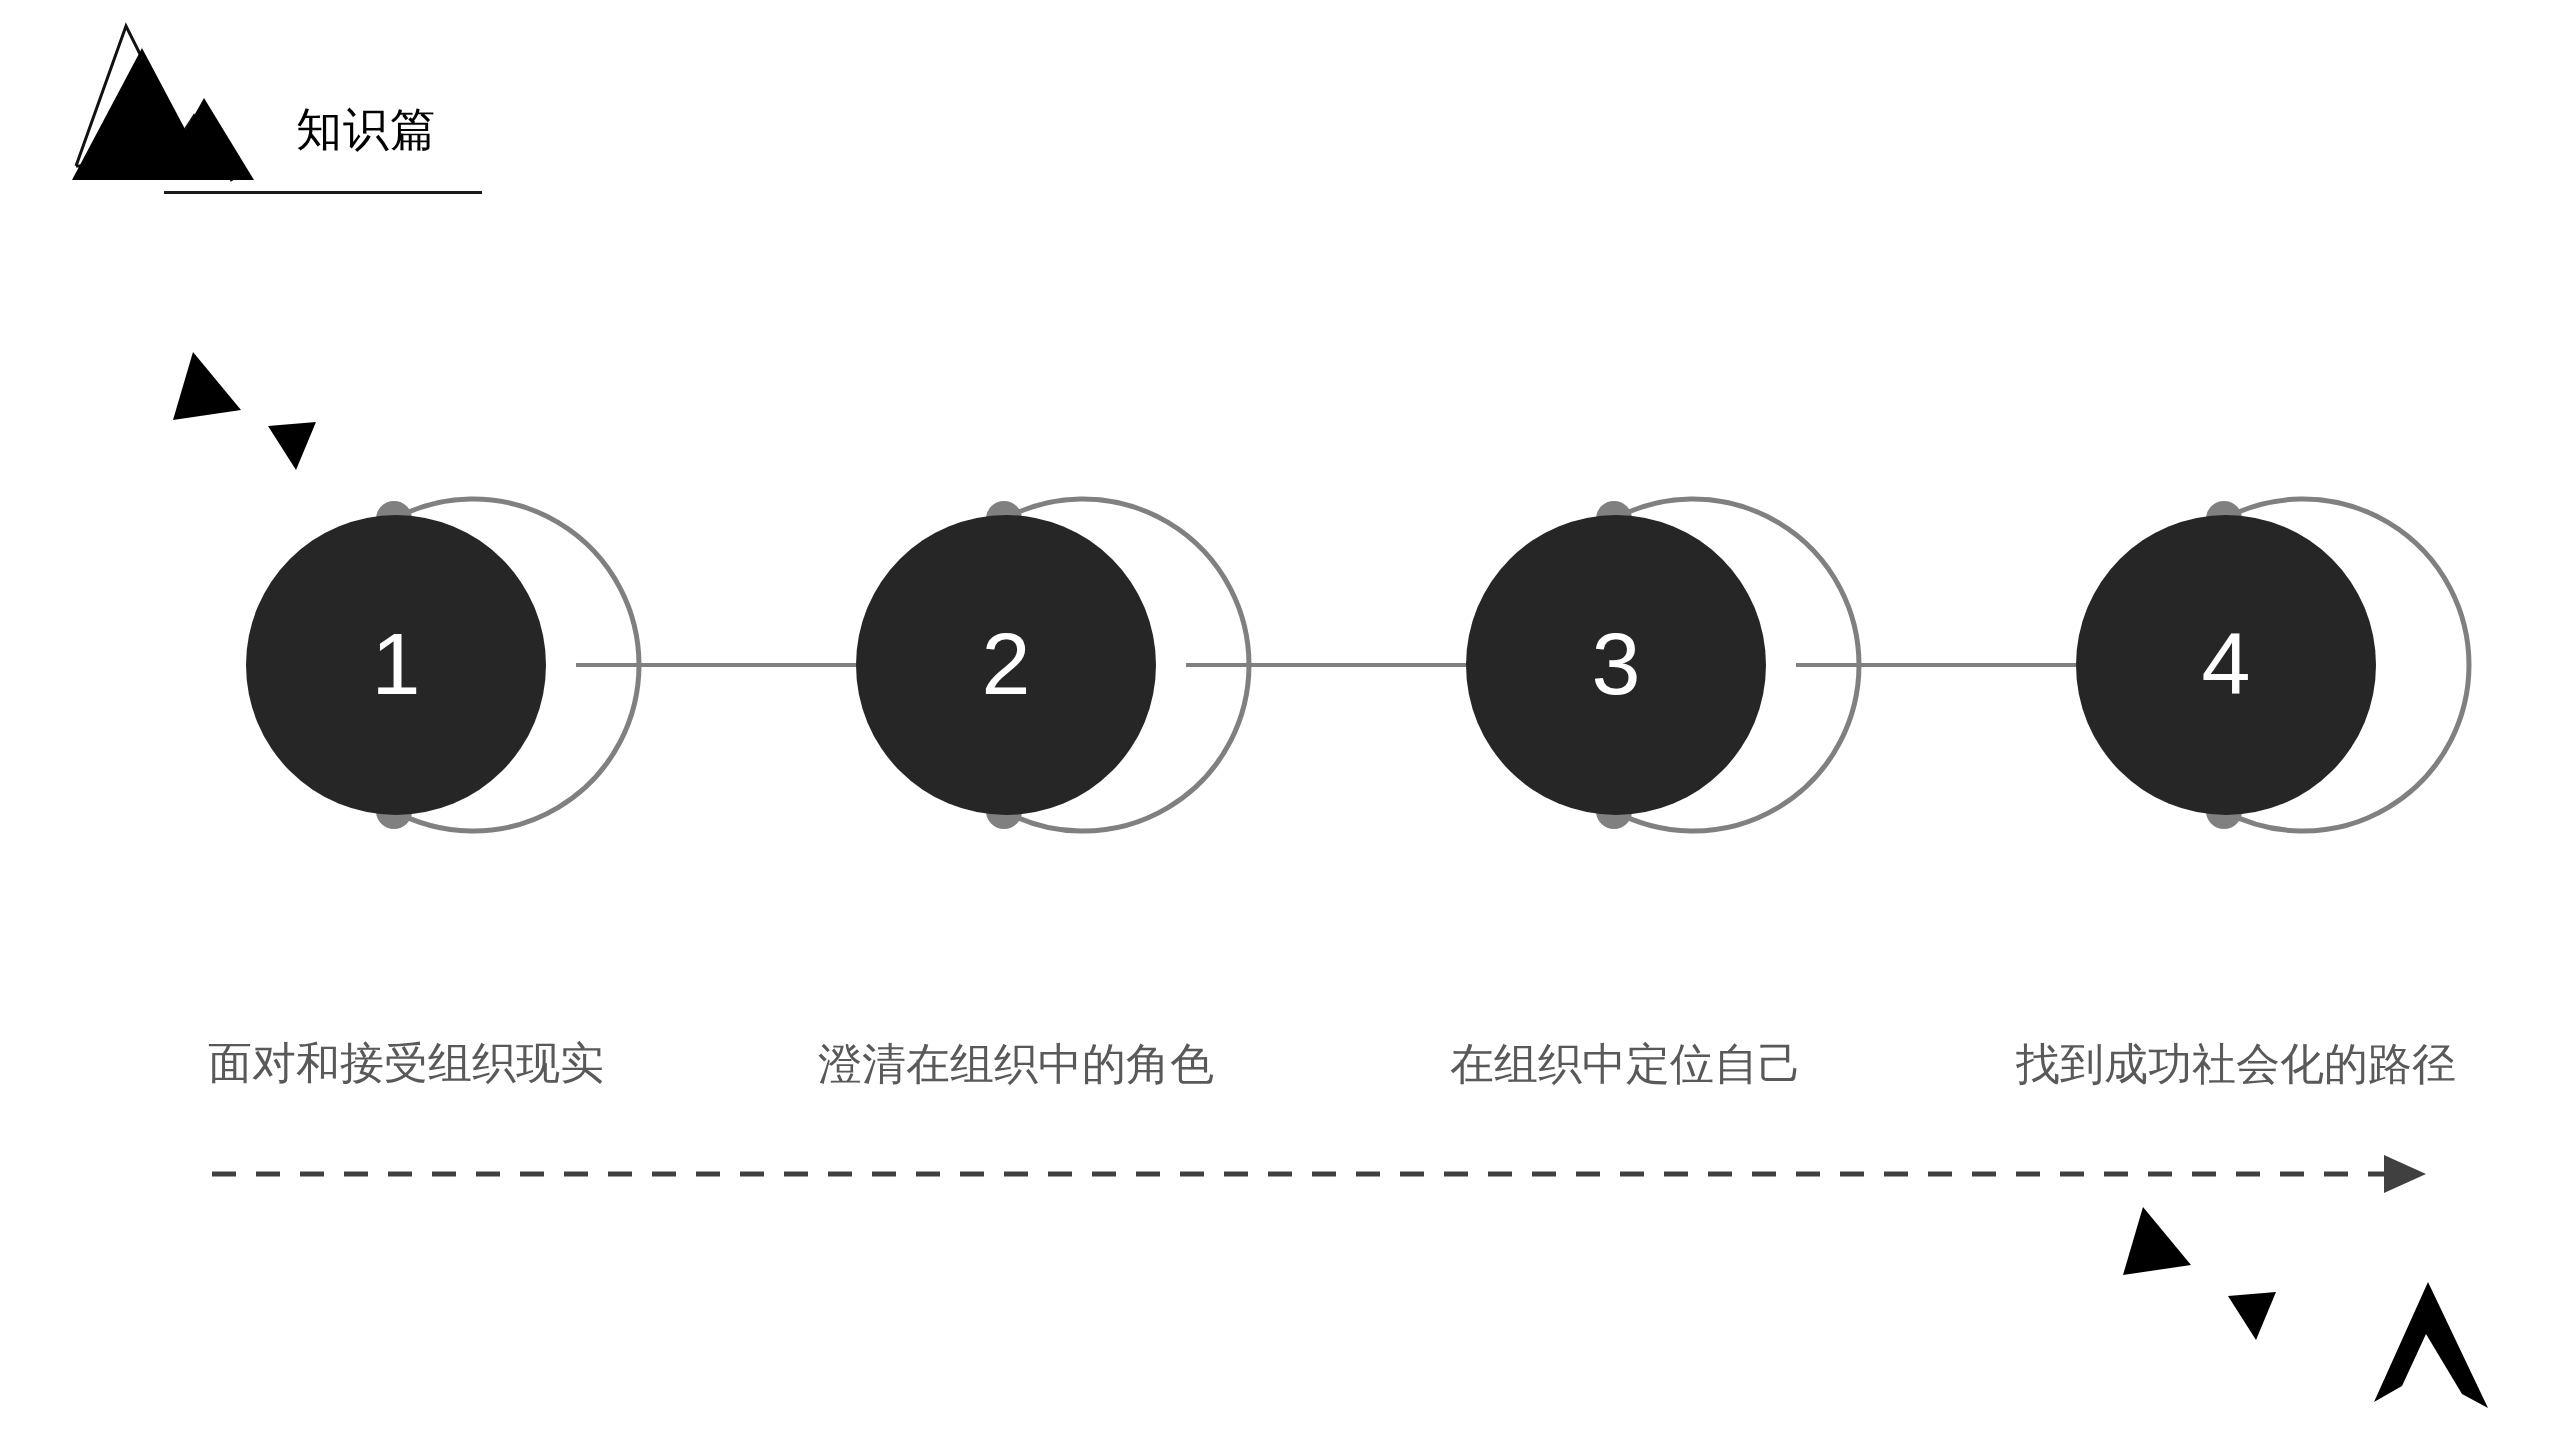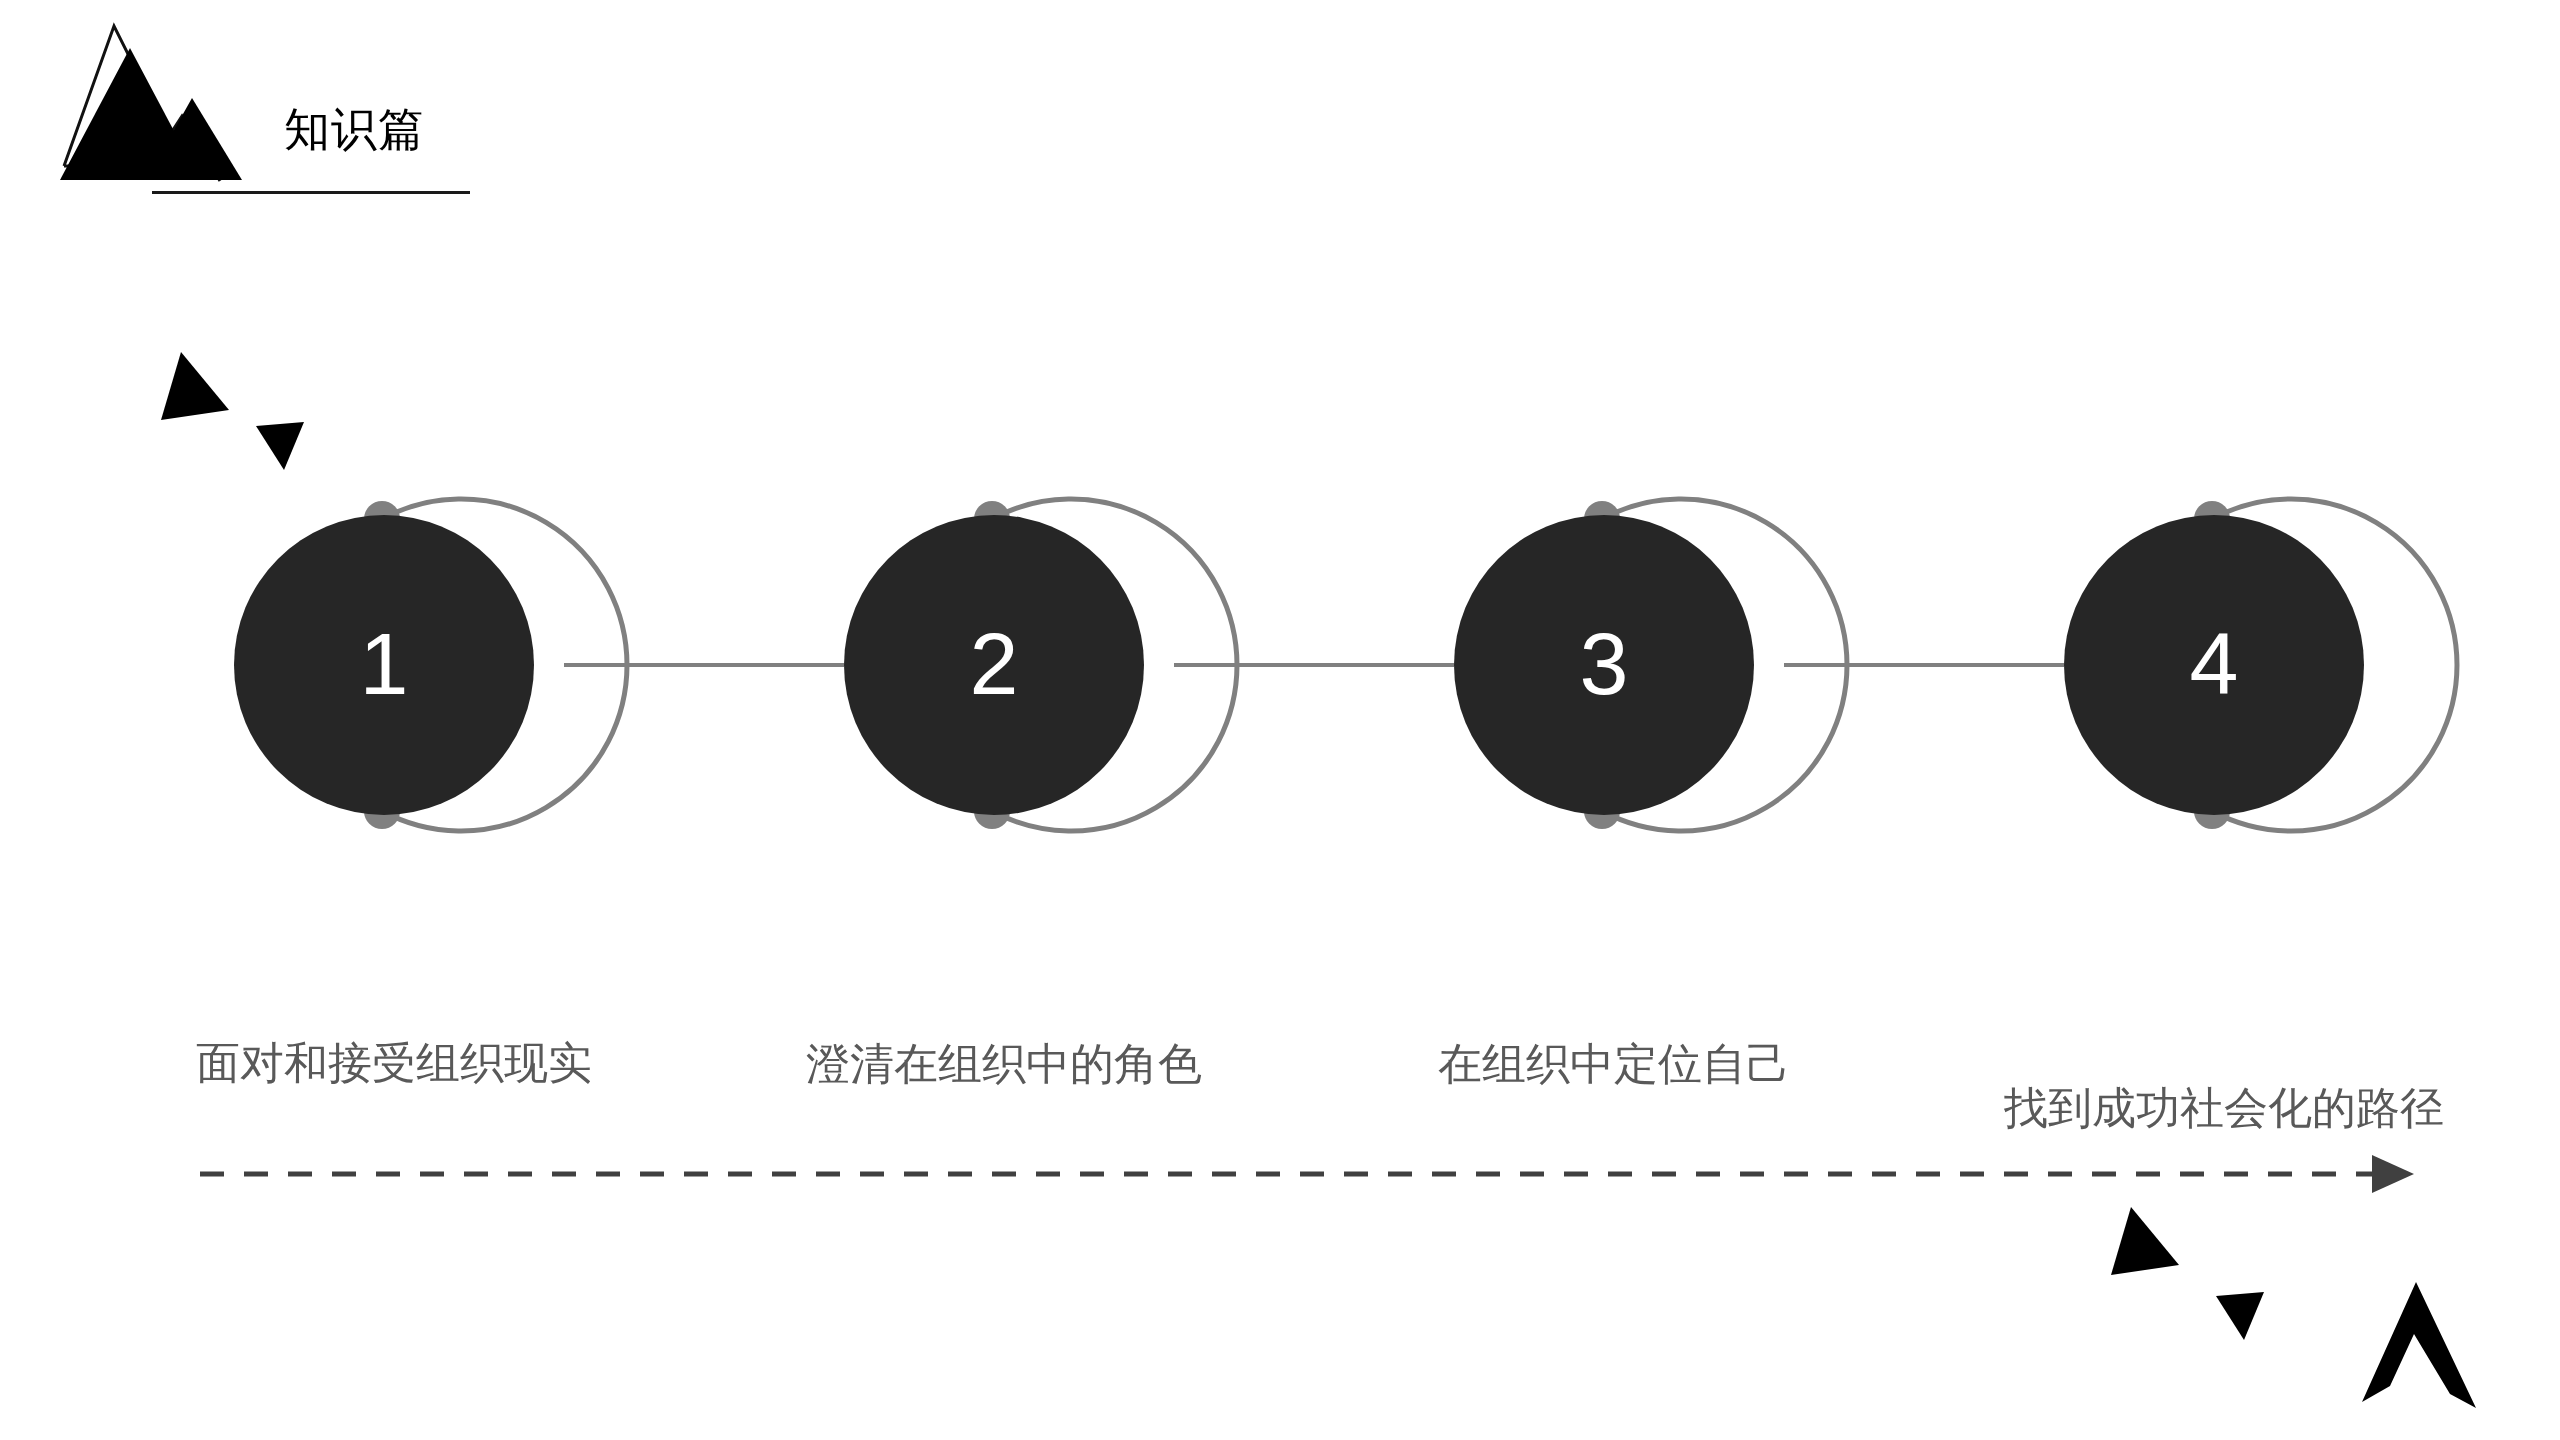--- a/index.html
+++ b/index.html
@@ -10,21 +10,21 @@
   body {
     width: 2560px;
     height: 1440px;
     position: relative;
     overflow: hidden;
     font-family: "Liberation Sans", "DejaVu Sans", sans-serif;
   }
 
   #stage {
     position: absolute;
-    left: 4px; top: 0;
+    left: 16px; top: 0;
     width: 2196px;
     height: 1440px;
   }
 
   
   .header {
     position: absolute;
     left: 48px;
     top: 18px;
     width: 640px;
@@ -180,21 +180,21 @@
   </svg>
 
   <div class="node-number" style="left:230px;">1</div>
   <div class="node-number" style="left:840px;">2</div>
   <div class="node-number" style="left:1450px;">3</div>
   <div class="node-number" style="left:2060px;">4</div>
 
   <div class="node-label" style="left:110px;font-family:Liberation Serif, serif;">面对和接受组织现实</div>
   <div class="node-label" style="left:720px;">澄清在组织中的角色</div>
   <div class="node-label" style="left:1330px;">在组织中定位自己</div>
-  <div class="node-label" style="left:1940px;margin-top:44px;">找到成功社会化的路径</div>
+  <div class="node-label" style="left:1940px;">找到成功社会化的路径</div>
 
   <svg class="deco deco-br-1" viewBox="0 0 72 72">
     <polygon points="22,2 70,60 2,70" fill="#000000"></polygon>
   </svg>
   <svg class="deco deco-br-2" viewBox="0 0 52 52">
     <polygon points="2,6 50,2 30,50" fill="#000000"></polygon>
   </svg>
   <svg class="deco deco-br-mtn" viewBox="0 0 130 135">
     <polygon points="62,4 122,130 96,116 60,56 36,108 8,124" fill="#000000"></polygon>
   </svg>

